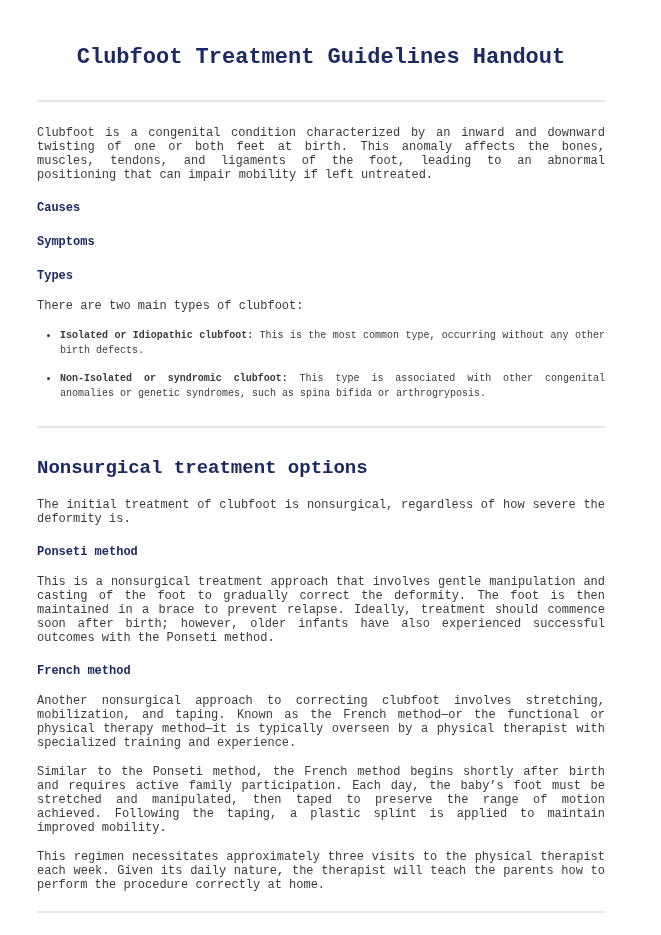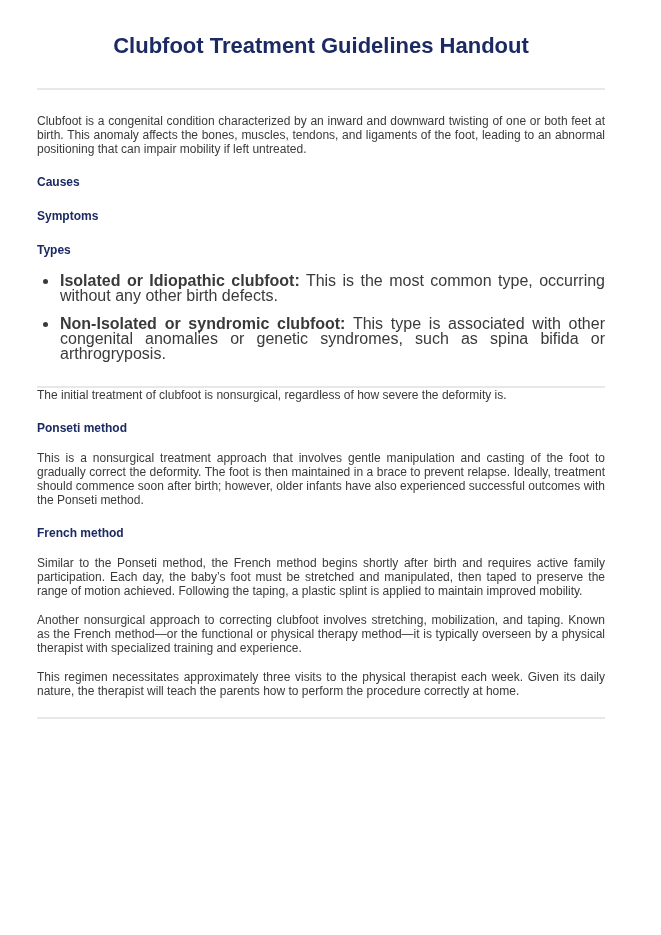--- a/index.html
+++ b/index.html
@@ -11,22 +11,23 @@
   * { margin: 0; padding: 0; box-sizing: border-box; }
   html, body { background: #ffffff; }
   body {
     font-family: "Liberation Sans", sans-serif;
     color: var(--body);
   }
   .page {
     width: 642px;
     height: 935px;
     background: var(--background);
-    padding: 24px 37px 0 37px;
+    padding: 36px 37px 0 37px;
     overflow: hidden;
+    font-family: Liberation Mono, monospace;
   }
   .doc-title {
     font-size: 22px;
     font-weight: bold;
     color: var(--heading);
     text-align: center;
     margin: 8px 0 27px 0;
     line-height: 1.3;
   }
   hr.rule {
@@ -63,21 +64,21 @@
     font-weight: bold;
     color: var(--heading);
     margin: 19px 0 15px 0;
     line-height: 1.25;
   }
   ul.bullet-list {
     margin: 0 0 15px 0;
     padding-left: 22px;
   }
   ul.bullet-list li {
-    font-size: 16px;
+    font-size: 10px;
     line-height: 15px;
     text-align: justify;
     margin-bottom: 13px;
     padding-left: 1px;
   }
   .b { font-weight: bold; }
 </style>
 </head>
 <body>
 
@@ -87,33 +88,35 @@
 
   <hr class="rule">
 
   <p class="body-text">Clubfoot is a congenital condition characterized by an inward and downward twisting of one or both feet at birth. This anomaly affects the bones, muscles, tendons, and ligaments of the foot, leading to an abnormal positioning that can impair mobility if left untreated.</p>
 
   <h3 class="sub-heading">Causes</h3>
 
   <h3 class="sub-heading">Symptoms</h3>
 
   <h3 class="sub-heading">Types</h3>
+  <p class="body-text">There are two main types of clubfoot:</p>
 
   <ul class="bullet-list">
     <li><span class="b">Isolated or Idiopathic clubfoot:</span><span> This is the most common type, occurring without any other birth defects.</span></li>
     <li><span class="b">Non-Isolated or syndromic clubfoot:</span><span> This type is associated with other congenital anomalies or genetic syndromes, such as spina bifida or arthrogryposis.</span></li>
   </ul>
 
   <hr class="rule-mid">
 
+  <h2 class="big-heading">Nonsurgical treatment options</h2>
   <p class="body-text">The initial treatment of clubfoot is nonsurgical, regardless of how severe the deformity is.</p>
 
   <h3 class="sub-heading">Ponseti method</h3>
   <p class="body-text">This is a nonsurgical treatment approach that involves gentle manipulation and casting of the foot to gradually correct the deformity. The foot is then maintained in a brace to prevent relapse. Ideally, treatment should commence soon after birth; however, older infants have also experienced successful outcomes with the Ponseti method.</p>
 
   <h3 class="sub-heading">French method</h3>
+  <p class="body-text">Another nonsurgical approach to correcting clubfoot involves stretching, mobilization, and taping. Known as the French method—or the functional or physical therapy method—it is typically overseen by a physical therapist with specialized training and experience.</p>
   <p class="body-text">Similar to the Ponseti method, the French method begins shortly after birth and requires active family participation. Each day, the baby’s foot must be stretched and manipulated, then taped to preserve the range of motion achieved. Following the taping, a plastic splint is applied to maintain improved mobility.</p>
-  <p class="body-text">Another nonsurgical approach to correcting clubfoot involves stretching, mobilization, and taping. Known as the French method—or the functional or physical therapy method—it is typically overseen by a physical therapist with specialized training and experience.</p>
   <p class="body-text">This regimen necessitates approximately three visits to the physical therapist each week. Given its daily nature, the therapist will teach the parents how to perform the procedure correctly at home.</p>
 
   <hr class="rule-bottom">
 
 </div>
 
 </body></html>

